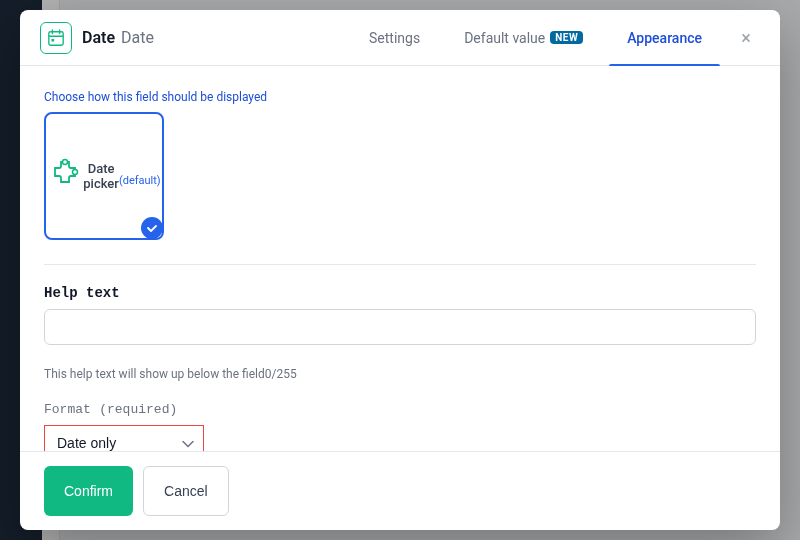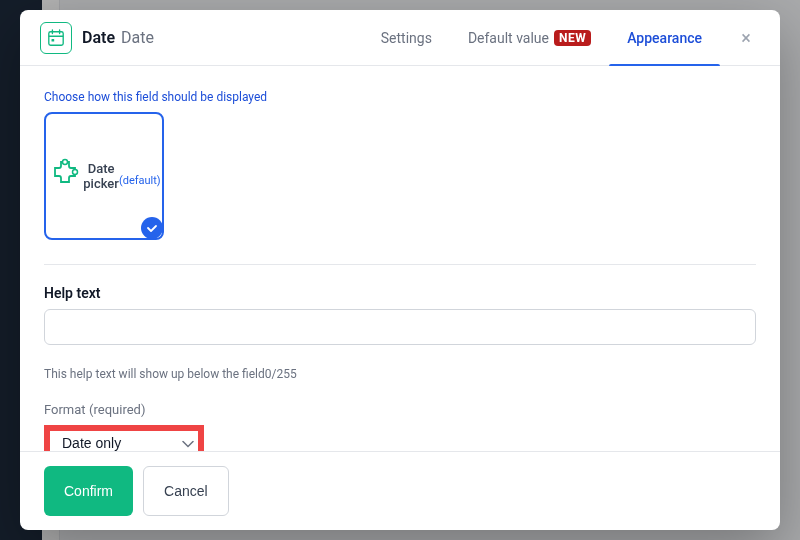--- a/index.html
+++ b/index.html
@@ -111,21 +111,21 @@
     }
     .header-subtitle {
       font-size: 16px;
       font-weight: 400;
       color: #6b7280;
     }
     .header-nav {
       display: flex;
       align-items: center;
       margin-left: auto;
-      gap: 0;
+      gap: 8px;
     }
     .nav-tab {
       padding: 0 18px;
       height: 56px;
       display: flex;
       align-items: center;
       font-size: 14px;
       color: #6b7280;
       cursor: pointer;
       position: relative;
@@ -140,23 +140,23 @@
       content: '';
       position: absolute;
       bottom: 0;
       left: 0;
       right: 0;
       height: 2px;
       background: #2563eb;
       border-radius: 2px 2px 0 0;
     }
     .new-badge {
-      background: #b91c1c;
+      background: #0369a1;
       color: #fff;
-      font-size: 12px;
+      font-size: 10px;
       font-weight: 700;
       padding: 1px 5px;
       border-radius: 4px;
       margin-left: 5px;
       letter-spacing: 0.5px;
     }
     .close-btn {
       margin-left: 12px;
       width: 28px;
       height: 28px;
@@ -250,20 +250,21 @@
 
     
     .field-section {
       margin-bottom: 20px;
     }
     .field-label {
       font-size: 14px;
       font-weight: 600;
       color: #111827;
       margin-bottom: 8px;
+      font-family: Liberation Mono, monospace;
     }
     .field-label span {
       font-weight: 400;
       color: #6b7280;
       font-size: 13px;
     }
     .text-input {
       width: 100%;
       height: 36px;
       border: 1px solid #d1d5db;
@@ -284,21 +285,21 @@
 
     
     .select-wrapper {
       position: relative;
       display: inline-block;
       width: 160px;
     }
     .select-input {
       width: 100%;
       height: 36px;
-      border: 6px solid #ef4444;
+      border: 1px solid #ef4444;
       border-radius: 0;
       padding: 0 32px 0 12px;
       font-size: 14px;
       color: #111827;
       background: #fff;
       appearance: none;
       cursor: pointer;
       outline: none;
     }
     .select-chevron {

